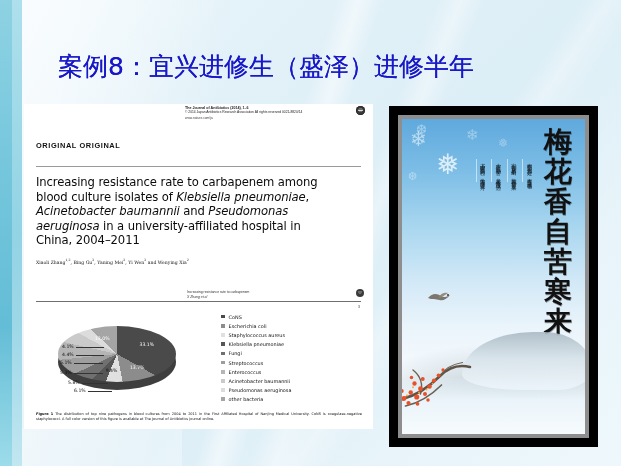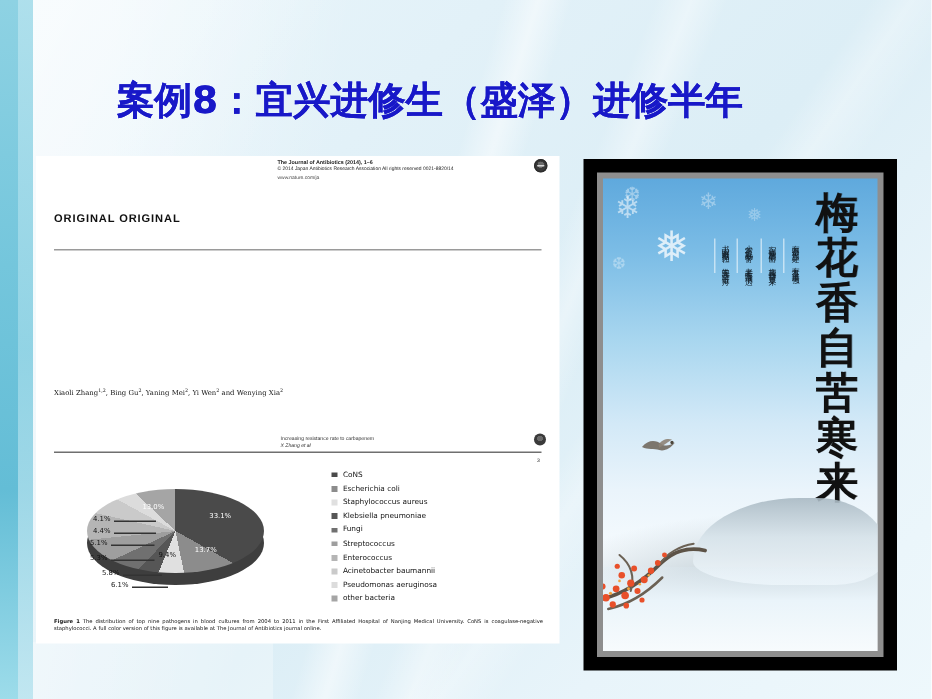--- a/index.html
+++ b/index.html
@@ -30,28 +30,27 @@
   }
   .left-bar-inner{
     position:absolute;left:12px;top:0;width:10px;height:466px;
     background:linear-gradient(180deg,#b9e4ef 0%,#9ed9e8 50%,#cdeaf3 100%);
     opacity:.75;
   }
   
   .title{
     position:absolute;left:58px;top:16px;width:540px;
     color:#1818c8;
-    font-weight:bold;
+    font-weight:normal;
     font-size:25px;
     line-height:34px;
     letter-spacing:0px;
     font-family:"DejaVu Sans","Liberation Sans",sans-serif;
     white-space:pre-line;
     text-shadow:0 0 0 #1818c8;
-    margin-left:20px;
   }
   
   .paper{
     position:absolute;left:24px;top:104px;width:349px;height:325px;
     background:#ffffff;
     overflow:hidden;
   }
   .paper-top{
     position:relative;height:178px;
   }
@@ -220,20 +219,23 @@
       <div class="masthead">
         <div class="m1">The Journal of Antibiotics (2014), 1–6</div>
         <div class="m2">© 2014 Japan Antibiotics Research Association  All rights reserved 0021-8820/14</div>
         <div class="m3">www.nature.com/ja</div>
       </div>
       <div class="nature-logo"></div>
 
       <div class="orig-art">ORIGINAL ORIGINAL</div>
       <div class="rule"></div>
 
+      <div class="ptitle">
+        Increasing resistance rate to carbapenem among blood culture isolates of <i>Klebsiella pneumoniae</i>, <i>Acinetobacter baumannii</i> and <i>Pseudomonas aeruginosa</i> in a university-affiliated hospital in China, 2004–2011
+      </div>
 
       <div class="authors">
         Xiaoli Zhang<sup>1,2</sup>, Bing Gu<sup>2</sup>, Yaning Mei<sup>2</sup>, Yi Wen<sup>2</sup> and Wenying Xia<sup>2</sup>
       </div>
     </div>
 
     <div class="fig-head">
       <div class="fh1">Increasing resistance rate to carbapenem</div>
       <div class="fh2">X Zhang et al</div>
     </div>

